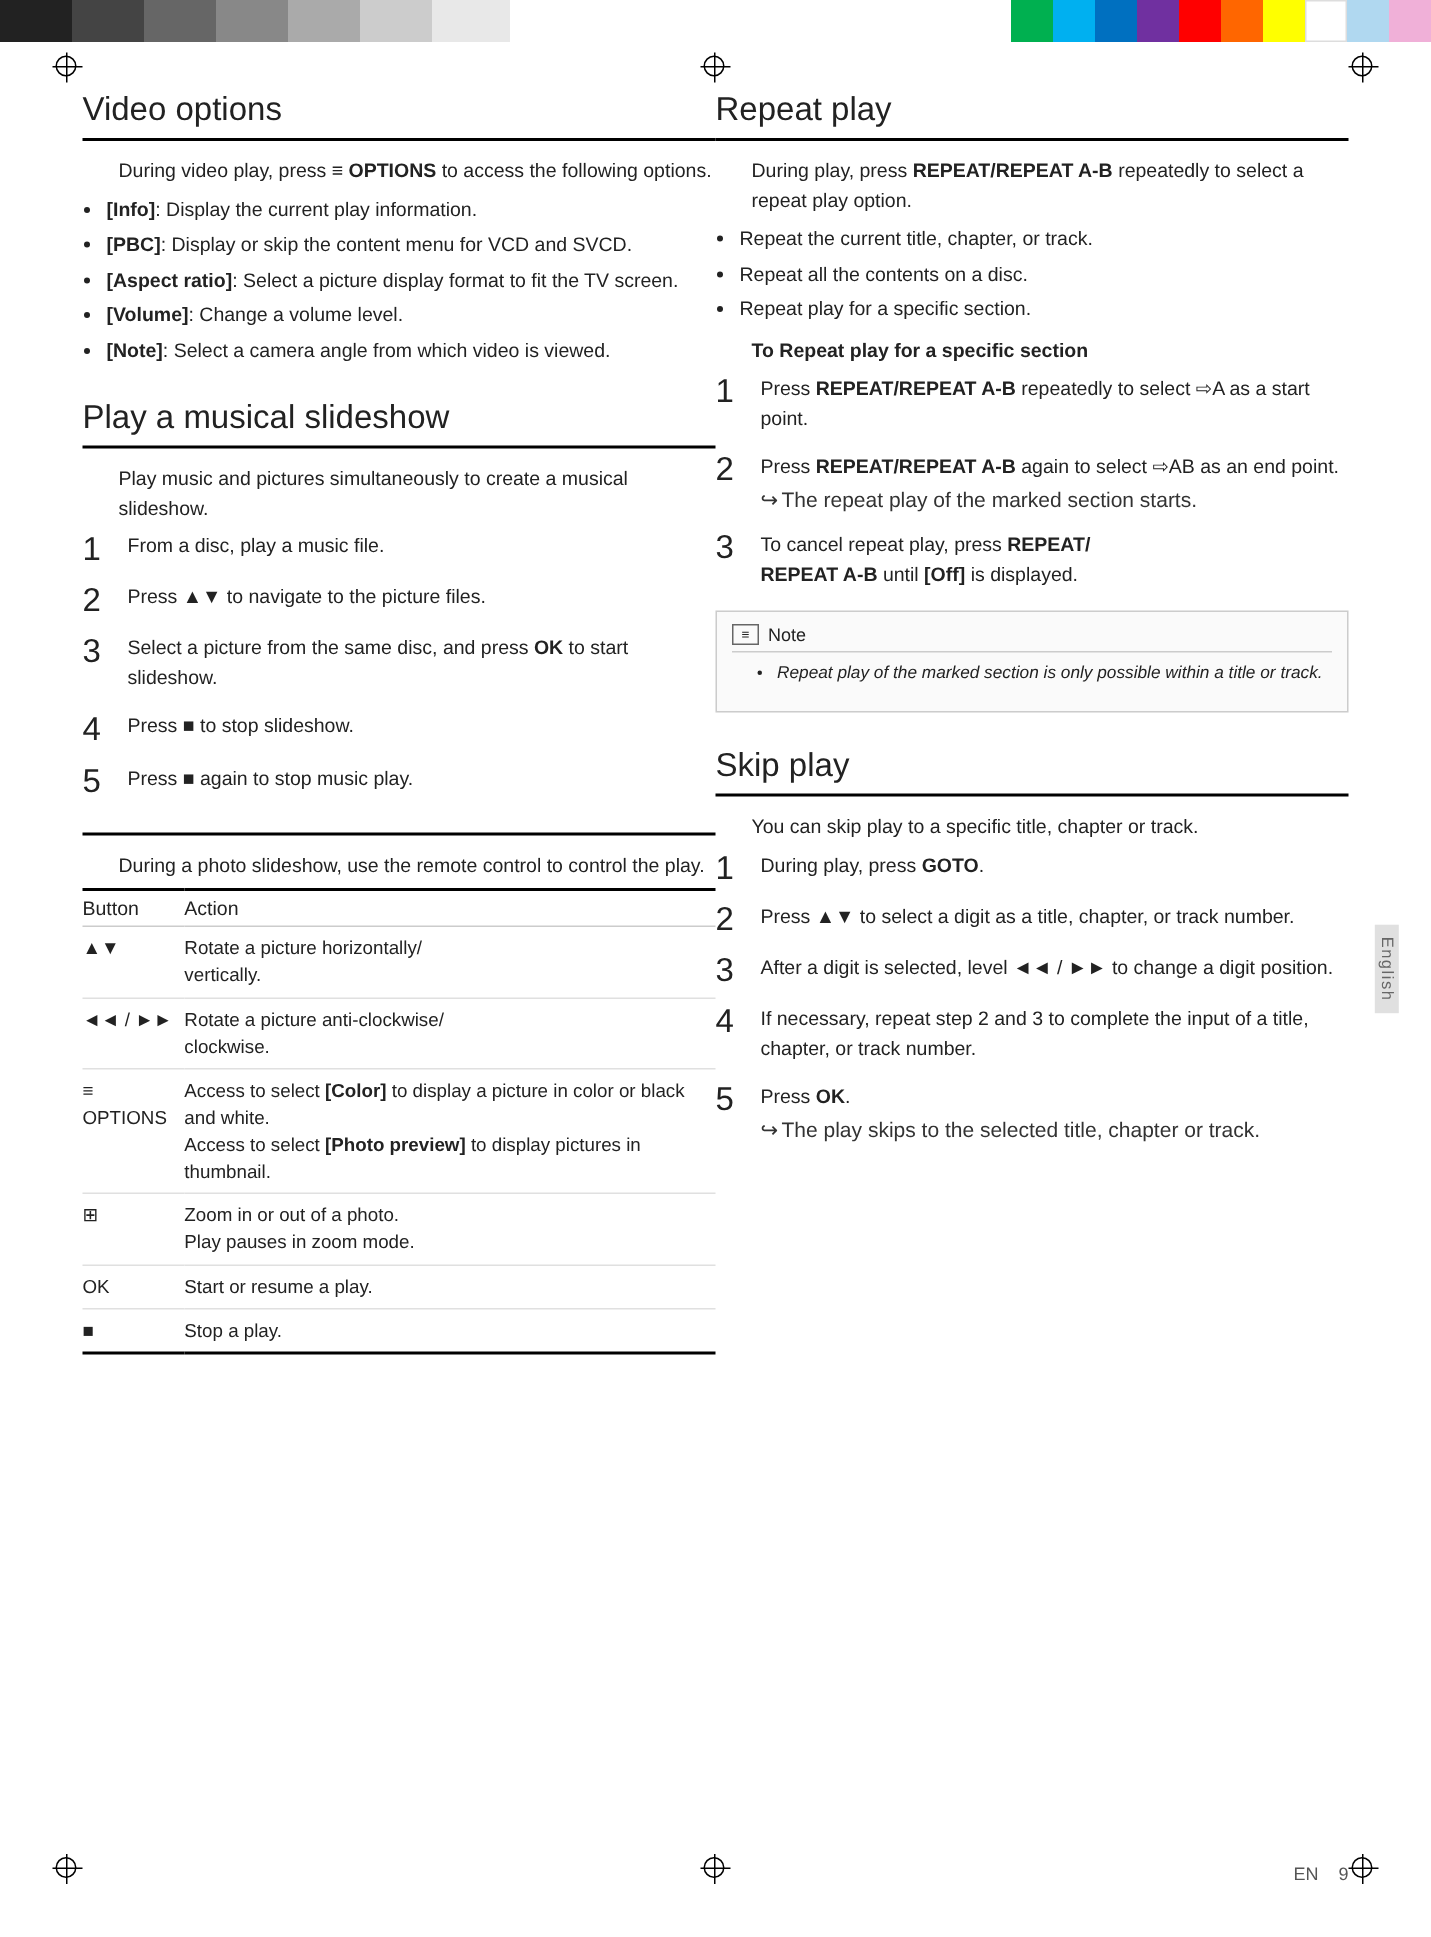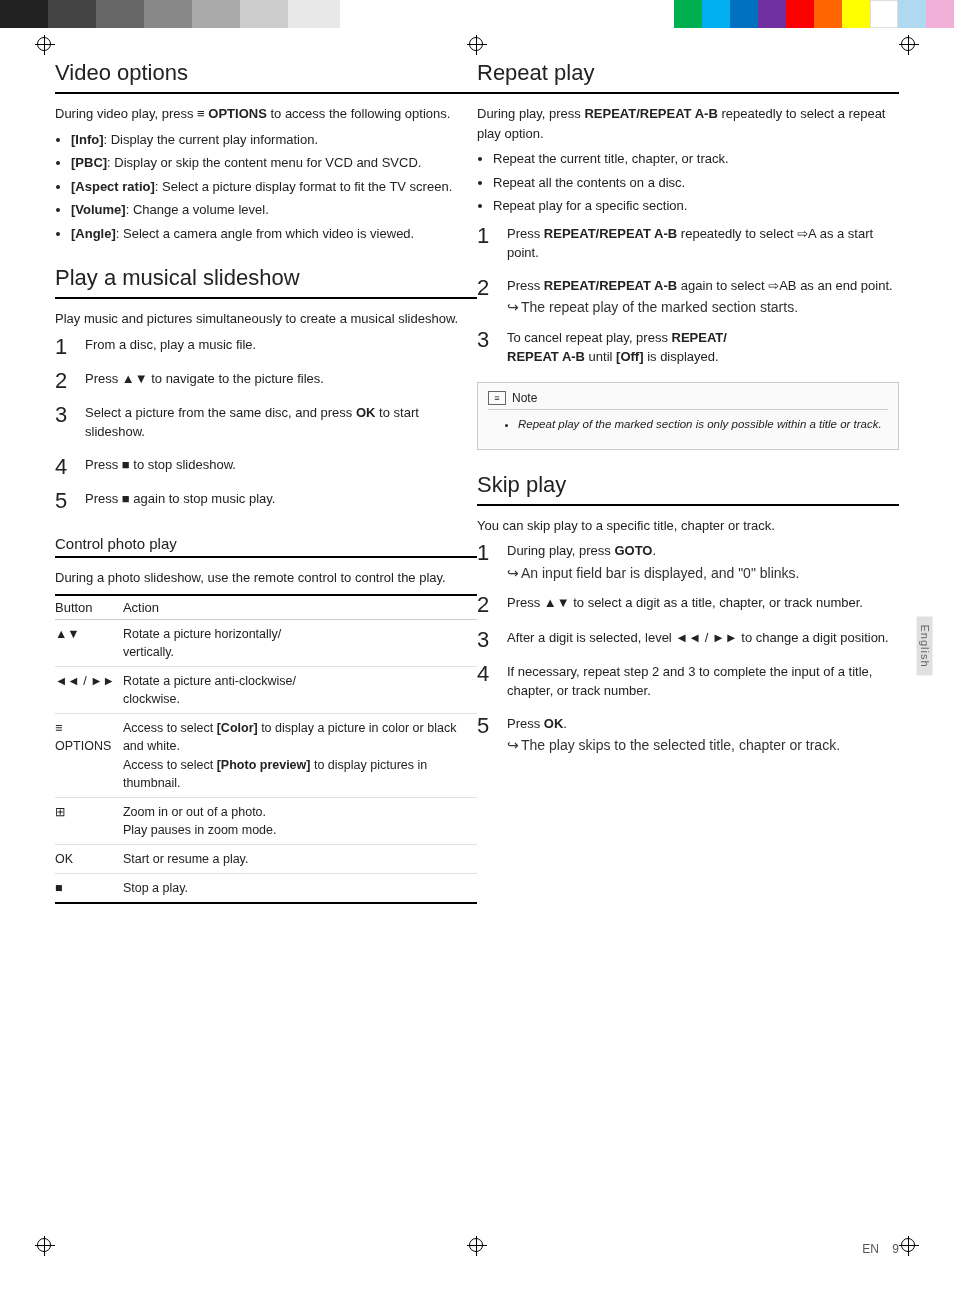--- a/index.html
+++ b/index.html
@@ -104,21 +104,21 @@
     .section-divider {
       border: none;
       border-top: 2px solid #000;
       margin-bottom: 10px;
     }
 
     .section-block {
       margin-bottom: 22px;
     }
 
-    p { margin-bottom: 6px; line-height: 1.5; }
+    p { margin-bottom: 6px; line-height: 1.5; margin-left: 24px; }
 
     ul {
       margin-left: 16px;
       margin-bottom: 8px;
     }
     ul li {
       margin-bottom: 4px;
       line-height: 1.5;
     }
 
@@ -280,21 +280,21 @@
 
     <div class="section-block">
       <h2 class="section-title">Video options</h2>
       <hr class="section-divider">
       <p>During video play, press <b>≡ OPTIONS</b> to access the following options.</p>
       <ul>
         <li><b>[Info]</b>: Display the current play information.</li>
         <li><b>[PBC]</b>: Display or skip the content menu for VCD and SVCD.</li>
         <li><b>[Aspect ratio]</b>: Select a picture display format to fit the TV screen.</li>
         <li><b>[Volume]</b>: Change a volume level.</li>
-        <li><b>[Angle]</b>: Select a camera angle from which video is viewed.</li>
+        <li><b>[Note]</b>: Select a camera angle from which video is viewed.</li>
       </ul>
     </div>
 
     <div class="section-block">
       <h2 class="section-title">Play a musical slideshow</h2>
       <hr class="section-divider">
       <p>Play music and pictures simultaneously to create a musical slideshow.</p>
       <ol class="steps-list">
         <li class="step-item">
           <span class="step-num">1</span>
@@ -323,21 +323,20 @@
         <li class="step-item">
           <span class="step-num">5</span>
           <div class="step-content">
               <p>Press ■ again to stop music play.</p>
             </div>
         </li>
       </ol>
     </div>
 
     <div class="section-block">
-      <h3 style="font-size:15px;font-weight:normal;margin-bottom:4px;">Control photo play</h3>
       <hr class="section-divider">
       <p>During a photo slideshow, use the remote control to control the play.</p>
       <table class="control-table">
         <thead>
           <tr>
             <th>Button</th>
             <th>Action</th>
           </tr>
         </thead>
         <tbody>
@@ -375,20 +374,21 @@
 
     <div class="section-block">
       <h2 class="section-title">Repeat play</h2>
       <hr class="section-divider">
       <p>During play, press <b>REPEAT/REPEAT A-B</b> repeatedly to select a repeat play option.</p>
       <ul>
         <li>Repeat the current title, chapter, or track.</li>
         <li>Repeat all the contents on a disc.</li>
         <li>Repeat play for a specific section.</li>
       </ul>
+      <p style="font-weight:bold;margin-bottom:6px;">To Repeat play for a specific section</p>
       <ol class="steps-list">
         <li class="step-item">
           <span class="step-num">1</span>
           <div class="step-content">
             <p>Press <b>REPEAT/REPEAT A-B</b> repeatedly to select ⇨A as a start point.</p>
           </div>
         </li>
         <li class="step-item">
           <span class="step-num">2</span>
           <div class="step-content">
@@ -419,21 +419,20 @@
 
     <div class="section-block">
       <h2 class="section-title">Skip play</h2>
       <hr class="section-divider">
       <p>You can skip play to a specific title, chapter or track.</p>
       <ol class="steps-list">
         <li class="step-item">
           <span class="step-num">1</span>
           <div class="step-content">
             <p>During play, press <b>GOTO</b>.</p>
-            <div class="arrow-result">An input field bar is displayed, and "0" blinks.</div>
           </div>
         </li>
         <li class="step-item">
           <span class="step-num">2</span>
           <div class="step-content">
             <p>Press ▲▼ to select a digit as a title, chapter, or track number.</p>
           </div>
         </li>
         <li class="step-item">
           <span class="step-num">3</span>

